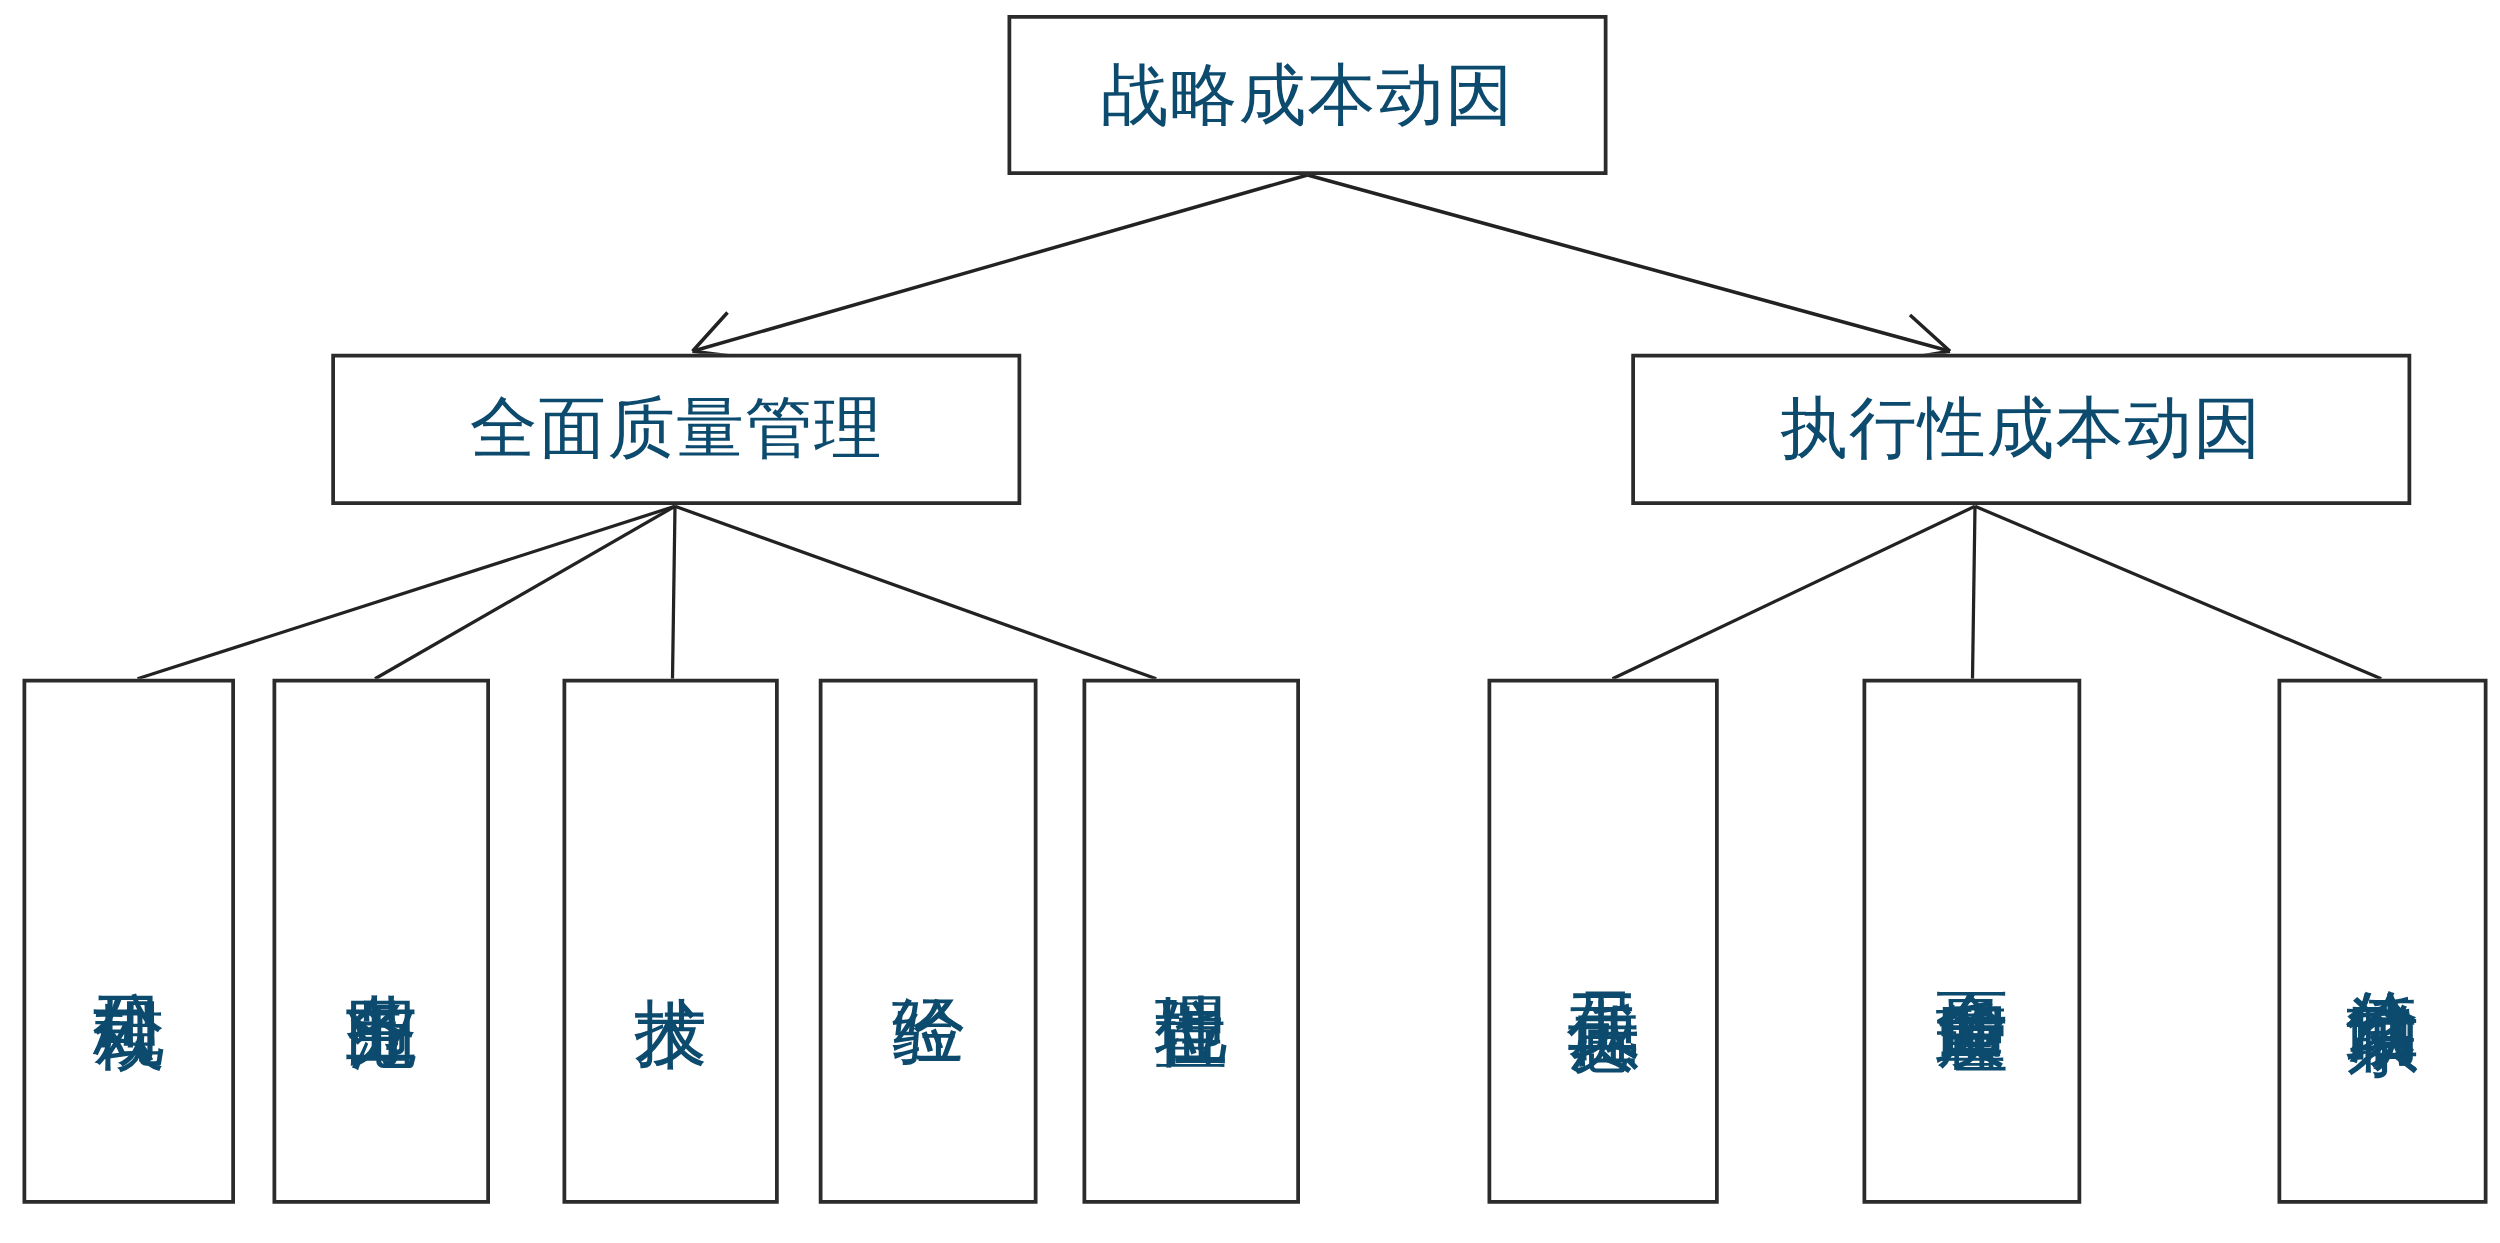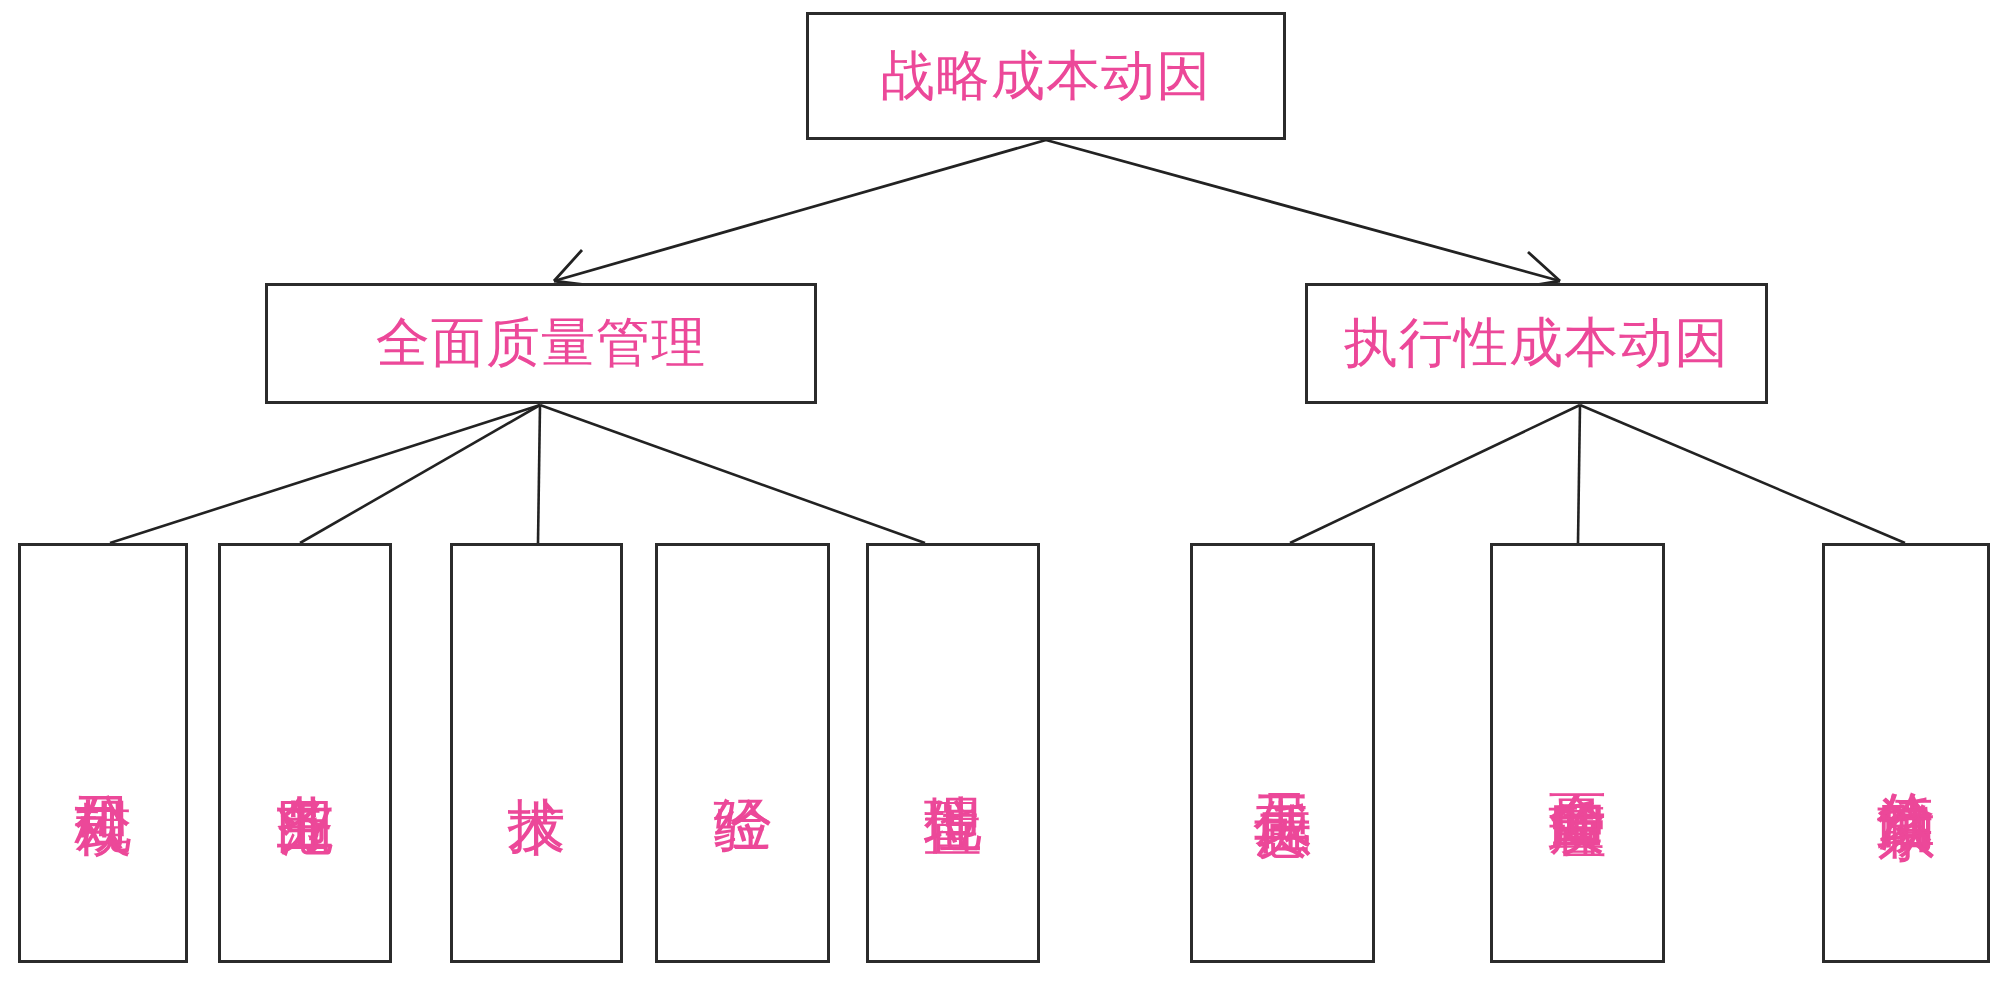--- a/index.html
+++ b/index.html
@@ -16,21 +16,21 @@
     font-family: "DejaVu Serif", "Liberation Serif", serif;
   }
   .node {
     position: absolute;
     box-sizing: border-box;
     border: 3px solid #2b2b2b;
     background: #ffffff;
     display: flex;
     align-items: center;
     justify-content: center;
-    color: #ec4899;
+    color: #0c4a6e;
   }
   .node .label {
     font-family: "DejaVu Serif", "Liberation Serif", serif;
     line-height: 1.05;
     letter-spacing: 0.02em;
     white-space: nowrap;
   }
   .node.horizontal .label {
     font-size: 54px;
   }
@@ -88,21 +88,21 @@
   </svg>
 
   <div class="node horizontal" style="left:806px; top:12px; width:480px; height:128px;">
     <span class="label">战略成本动因</span>
   </div>
 
   <div class="node horizontal" style="left:265px; top:283px; width:552px; height:121px;">
     <span class="label">全面质量管理</span>
   </div>
 
-  <div class="node horizontal" style="left:1305px; top:283px; width:463px; height:121px;text-align:center;">
+  <div class="node horizontal" style="left:1305px; top:283px; width:624px; height:121px;text-align:center;">
     <span class="label">执行性成本动因</span>
   </div>
 
   <div class="node vertical" style="left:18px; top:543px; width:170px; height:420px;">
     <span class="label">公司规模</span>
   </div>
 
   <div class="node vertical" style="left:218px; top:543px; width:174px; height:420px;">
     <span class="label">业务范围</span>
   </div>

